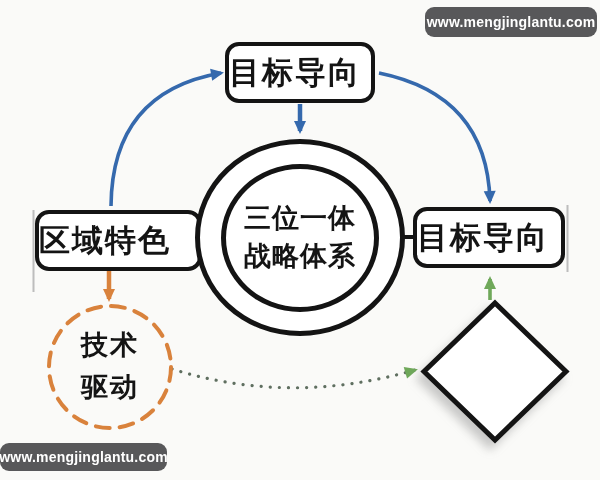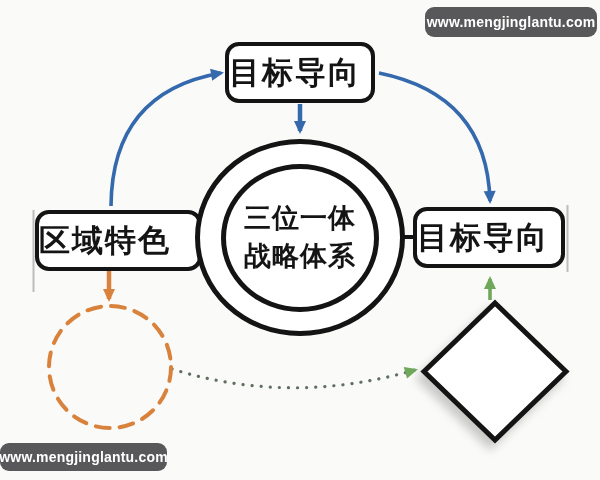--- a/index.html
+++ b/index.html
@@ -122,17 +122,21 @@
 
   <div class="circle-outer">
     <div class="circle-inner">
       <div class="core-text">
         <span>三位一体</span>
         <span>战略体系</span>
       </div>
     </div>
   </div>
 
+  <div class="float-label label-tech">
+    <span>技术</span>
+    <span>驱动</span>
+  </div>
 
   <div class="wm-bar wm-top">www.mengjinglantu.com</div>
   <div class="wm-bar wm-bottom">www.mengjinglantu.com</div>
 
 </div>
 
 </body></html>

